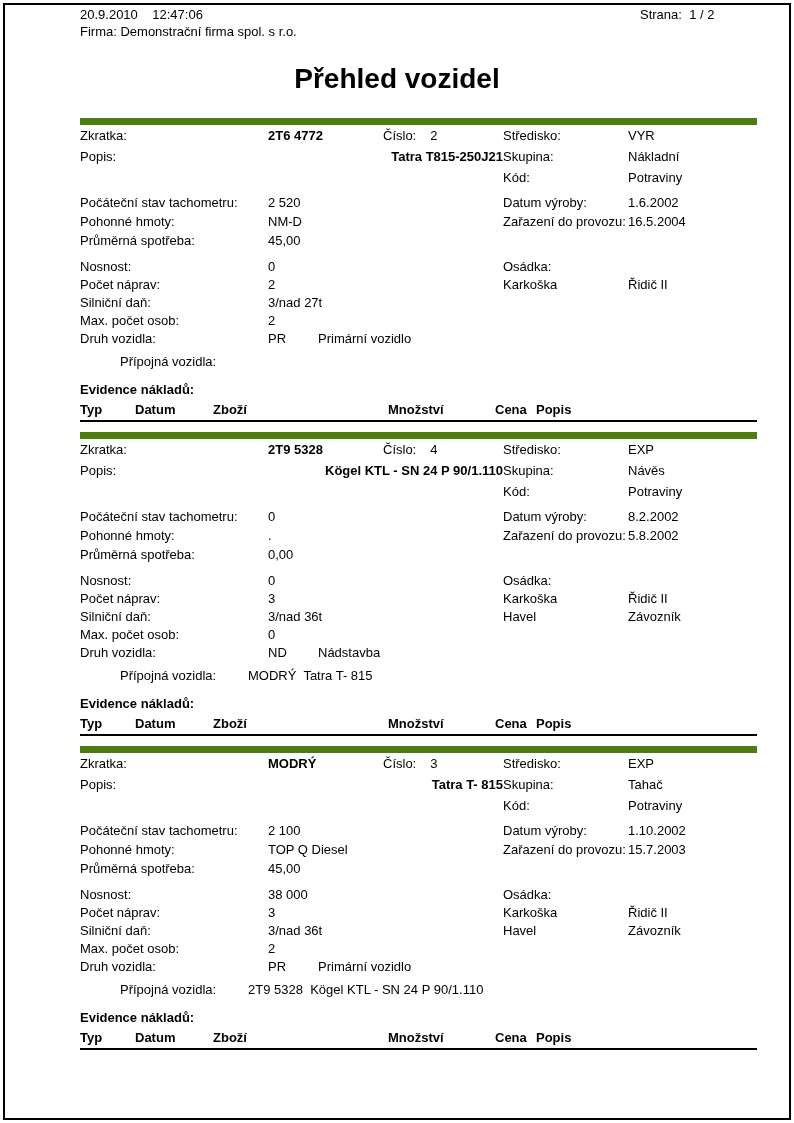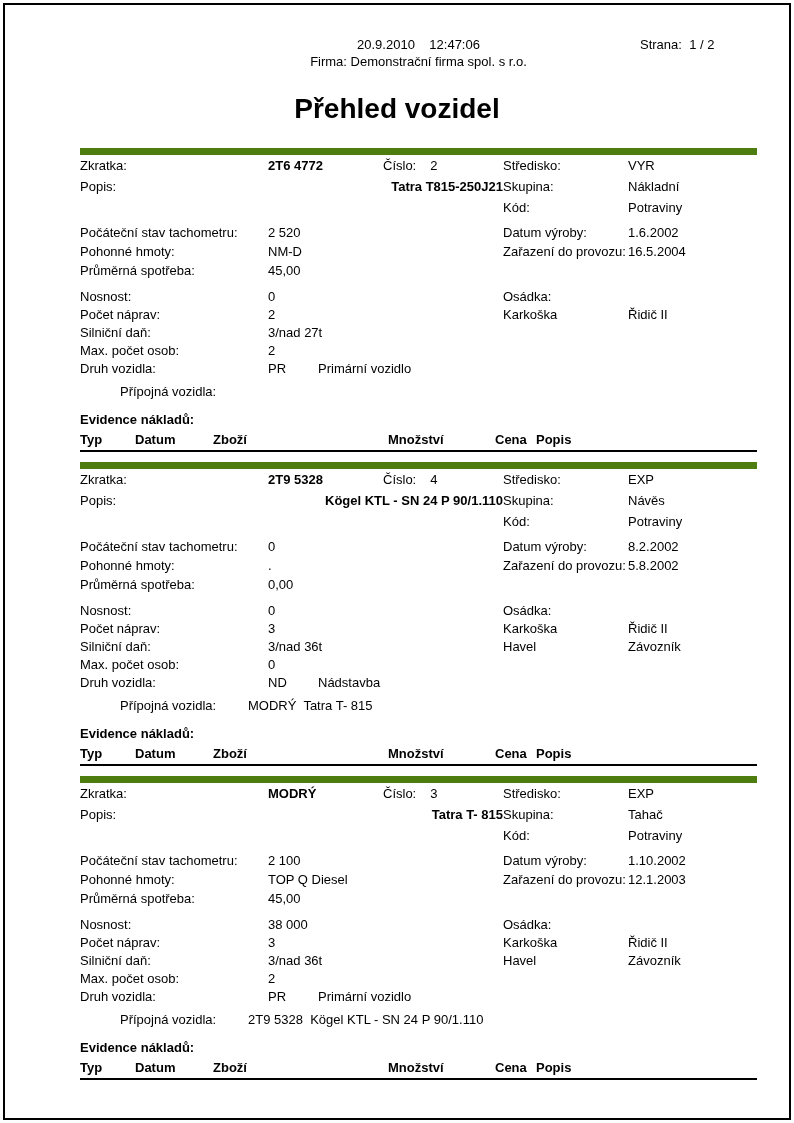--- a/index.html
+++ b/index.html
@@ -5,21 +5,21 @@
   html,body { margin:0; padding:0; background:#e8e8e8; }
   .page {
     position:relative; width:794px; height:1123px; margin:0 auto;
     background:#fff; color:#000; overflow:hidden;
     font-family:"Liberation Sans","DejaVu Sans",sans-serif;
     font-size:13px;
   }
   .frame { position:absolute; left:3px; top:3px; right:3px; bottom:3px; border:2px solid #000; pointer-events:none; }
   .content { position:absolute; left:80px; top:6px; width:677px; }
 
-  .rpt-header { margin-top:30px; position:relative; line-height:17px;text-align:center; }
+  .rpt-header { position:relative; line-height:17px; }
   .rpt-header .pre { white-space:pre; }
   .page-info { position:absolute; left:560px; top:0; white-space:pre; }
 
   .title { font-size:28px; font-weight:bold; text-align:center; margin:24px 0 0 -43px; line-height:29px; }
 
   .sec { border-top:7px solid #4d7c0f; margin-top:25px; padding-bottom:10px; }
   .sec + .sec { margin-top:0; }
 
   .g { display:grid; grid-template-columns:188px 115px 120px 125px 1fr; }
   .b1 .g { line-height:21px; }
@@ -285,21 +285,21 @@
           <span>2 100</span>
           <span></span>
           <span>Datum výroby:</span>
           <span>1.10.2002</span>
         </div>
         <div class="g">
           <span>Pohonné hmoty:</span>
           <span>TOP Q Diesel</span>
           <span></span>
           <span>Zařazení do provozu:</span>
-          <span>12.1.2003</span>
+          <span>15.7.2003</span>
         </div>
         <div class="g">
           <span>Průměrná spotřeba:</span>
           <span>45,00</span>
           <span></span>
             <span></span>
             <span></span>
         </div>
       </div>
       <div class="b3">

